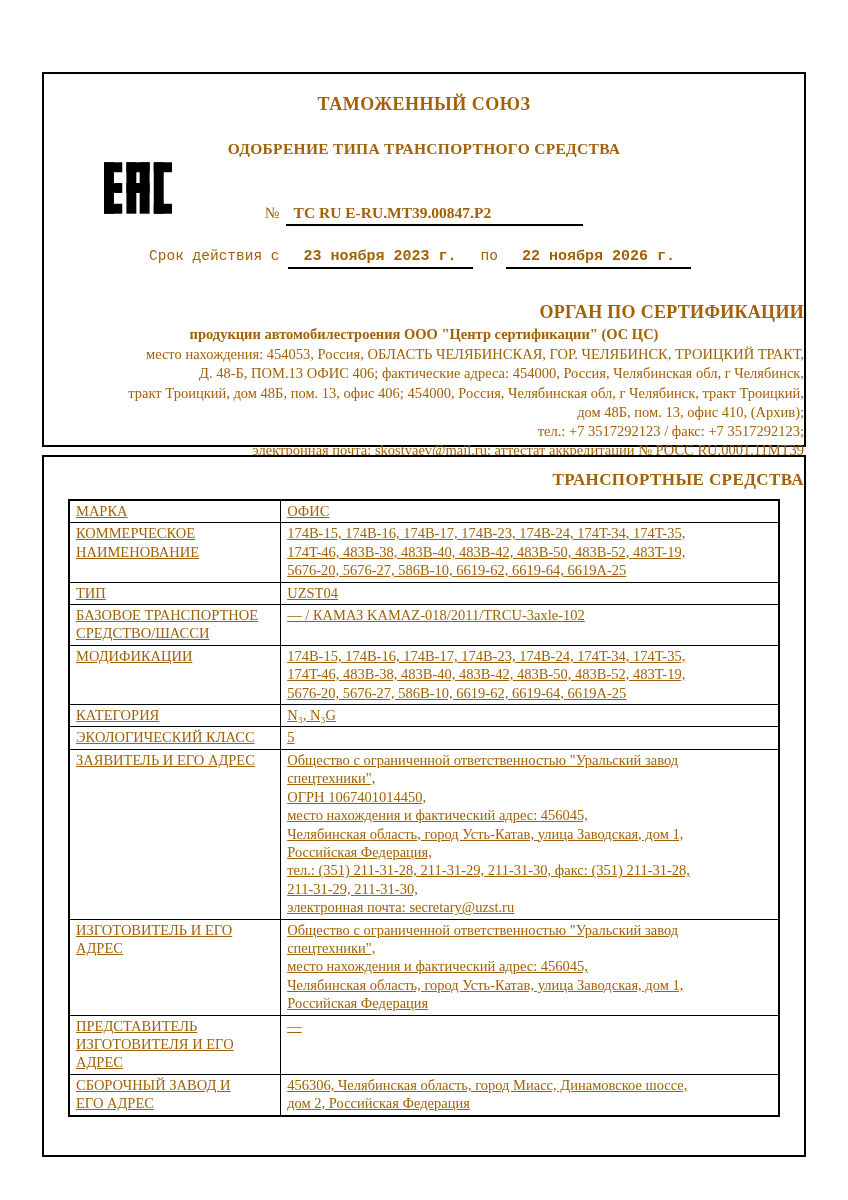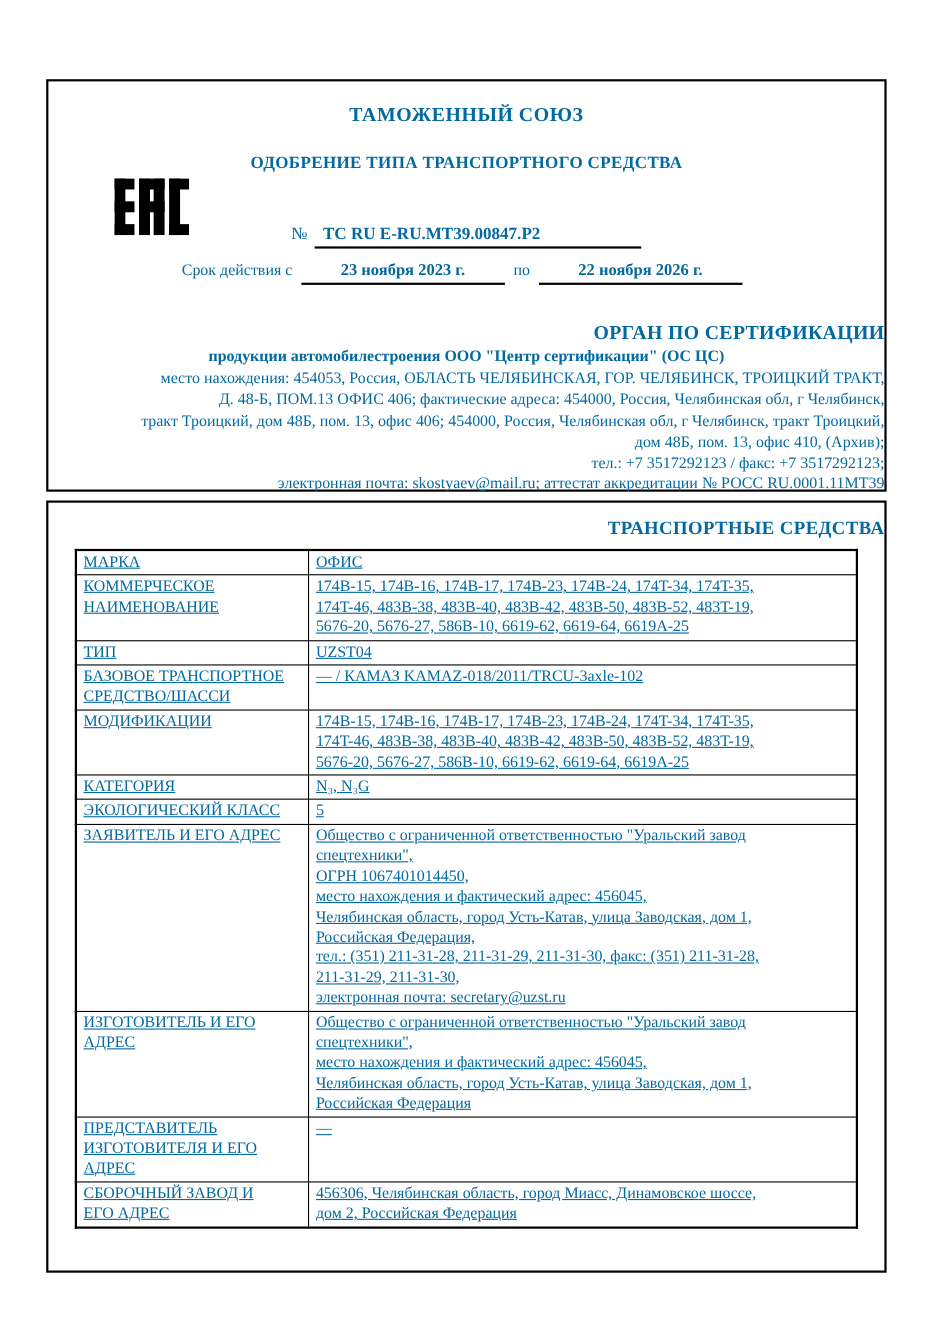--- a/index.html
+++ b/index.html
@@ -1,21 +1,21 @@
 <!DOCTYPE html>
 <html><head>
 <meta charset="utf-8">
 <style>
   * { margin:0; padding:0; box-sizing:border-box; }
   html,body { background:#ffffff; }
   .page {
     position:relative;
     width:848px; height:1200px;
     background:#ffffff;
-    color:#0369a1;
+    color:#a16207;
     font-family:"Liberation Serif","DejaVu Serif","DejaVu Sans",serif;
     overflow:hidden;
     padding-left:28px;
   }
   .frame {
     position:absolute;
     left:42px; width:764px;
     border:2px solid #000;
     background:#fff;
   }
@@ -32,21 +32,21 @@
   }
   .eac-logo { position:absolute; left:60px; top:88px; }
 
   .num-line { margin-top:46px; text-align:center; font-size:15.5px; }
   .num-sign { margin-right:6px; }
   .num-val {
     display:inline-block; font-weight:bold;
     border-bottom:2px solid #000;
     padding:0 92px 2px 8px;
   }
-  .validity-line { margin-top:12px; text-align:center; font-size:14.5px; }
+  .validity-line { margin-top:22px; text-align:center; font-size:14.5px;font-family:Liberation Mono, monospace; }
   .date-ul {
     display:inline-block; min-width:185px; text-align:center;
     font-weight:bold; font-size:15px;
     border-bottom:2px solid #000;
     margin:0 8px; padding-bottom:2px;
   }
   .org-title {
     margin-top:33px; text-align:right;
     font-size:18px; font-weight:bold; letter-spacing:0.3px;
   }

